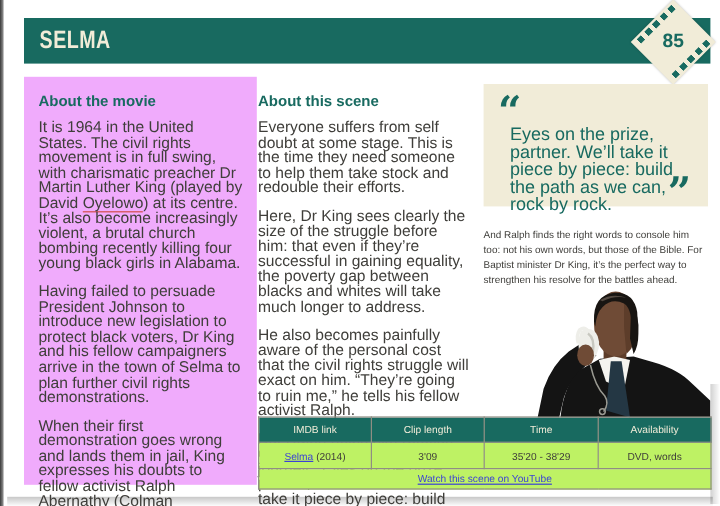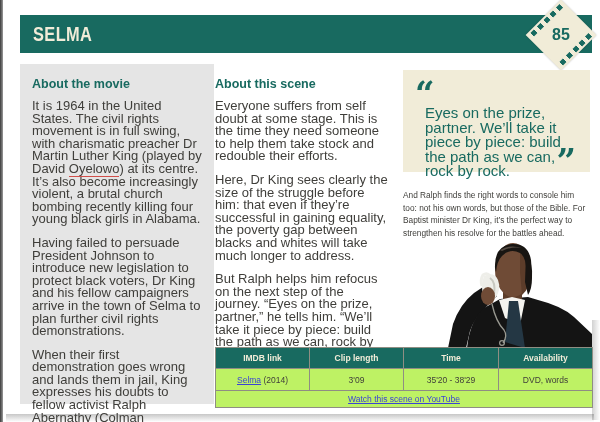--- a/index.html
+++ b/index.html
@@ -30,21 +30,21 @@
     background:repeating-linear-gradient(180deg,#186a60 0 5px,transparent 5px 9px);}
   .perf-left{left:2px;}
   .perf-right{right:2px;}
   .badge-num{position:absolute;inset:0;display:flex;align-items:center;justify-content:center;
     transform:rotate(-45deg);color:#186a60;font-size:16px;font-weight:bold;}
 
   h2.col-heading{color:#186a60;font-size:12.5px;font-weight:bold;margin:0 0 9px 0;}
   p.body-text{font-size:13px;line-height:12.6px;margin:0 0 11px 0;}
 
   .movie-panel{position:absolute;left:20px;top:64px;width:194px;height:340px;
-    background:#e5e5e5;box-sizing:border-box;padding:13px 12px;}
+    background:#f0abfc;box-sizing:border-box;padding:13px 12px;}
   .flagged{border-bottom:1.5px solid #d14f4a;}
 
   .scene-col{position:absolute;left:215px;top:77px;width:176px;}
 
   
   .quote-box{position:absolute;left:403px;top:70px;width:187px;height:102px;
     background:#f1ecd8;}
   .q-mark{position:absolute;color:#186a60;font-family:"DejaVu Serif","Liberation Serif",serif;
     font-weight:bold;font-size:34px;line-height:1;}
   .q-open{top:6px;left:12px;}
@@ -59,21 +59,21 @@
     background:#186a60;color:#f1ecd8;font-size:7.5px;font-weight:bold;
     display:flex;align-items:center;justify-content:center;margin-left:48px;}
 
   .illustration{position:absolute;left:440px;top:242px;width:152px;height:106px;z-index:1;}
 
   
   table.info-table{position:absolute;left:215px;top:347px;width:377px;z-index:2;
     border-collapse:collapse;table-layout:fixed;}
   .info-table th,.info-table td{border:1px solid #8f8e83;text-align:center;
     font-size:8.5px;padding:0;}
-  .info-table th{background:#186a60;color:#f1ecd8;height:20px;font-weight:bold;}
+  .info-table th{background:#186a60;color:#f1ecd8;height:20px;font-weight:normal;}
   .info-table td{background:#bef264;height:21px;color:#3f3e3a;}
   .info-table td.footer-cell{height:16px;margin-left:36px;}
   a.link{color:#3c43d4;text-decoration:underline;}
 </style>
 </head>
 <body>
 
 <div class="edge-left"></div>
 <div class="shadow-bottom"></div>
 <div class="shadow-right"></div>
@@ -91,20 +91,21 @@
   <h2 class="col-heading">About the movie</h2>
   <p class="body-text"><span>It is 1964 in the United States. The civil rights movement is in full swing, with charismatic preacher Dr Martin Luther King (played by David </span><span class="flagged">Oyelowo</span><span>) at its centre. It’s also become increasingly violent, a brutal church bombing recently killing four young black girls in Alabama.</span></p>
   <p class="body-text">Having failed to persuade President Johnson to introduce new legislation to protect black voters, Dr King and his fellow campaigners arrive in the town of Selma to plan further civil rights demonstrations.</p>
   <p class="body-text">When their first demonstration goes wrong and lands them in jail, King expresses his doubts to fellow activist Ralph Abernathy (Colman Domingo).</p>
 </div>
 
 <div class="scene-col">
   <h2 class="col-heading">About this scene</h2>
   <p class="body-text">Everyone suffers from self doubt at some stage. This is the time they need someone to help them take stock and redouble their efforts.</p>
   <p class="body-text">Here, Dr King sees clearly the size of the struggle before him: that even if they’re successful in gaining equality, the poverty gap between blacks and whites will take much longer to address.</p>
+  <p class="body-text">He also becomes painfully aware of the personal cost that the civil rights struggle will exact on him. “They’re going to ruin me,” he tells his fellow activist Ralph.</p>
   <p class="body-text">But Ralph helps him refocus on the next step of the journey. “Eyes on the prize, partner,” he tells him. “We’ll take it piece by piece: build the path as we can, rock by rock.”</p>
 </div>
 
 <div class="quote-box">
   <span class="q-mark q-open">“</span>
   <div class="q-text">Eyes on the prize, partner. We’ll take it piece by piece: build the path as we can, rock by rock.</div>
   <span class="q-mark q-close">”</span>
 </div>
 
 <p class="followup">And Ralph finds the right words to console him too: not his own words, but those of the Bible. For Baptist minister Dr King, it’s the perfect way to strengthen his resolve for the battles ahead.</p>

